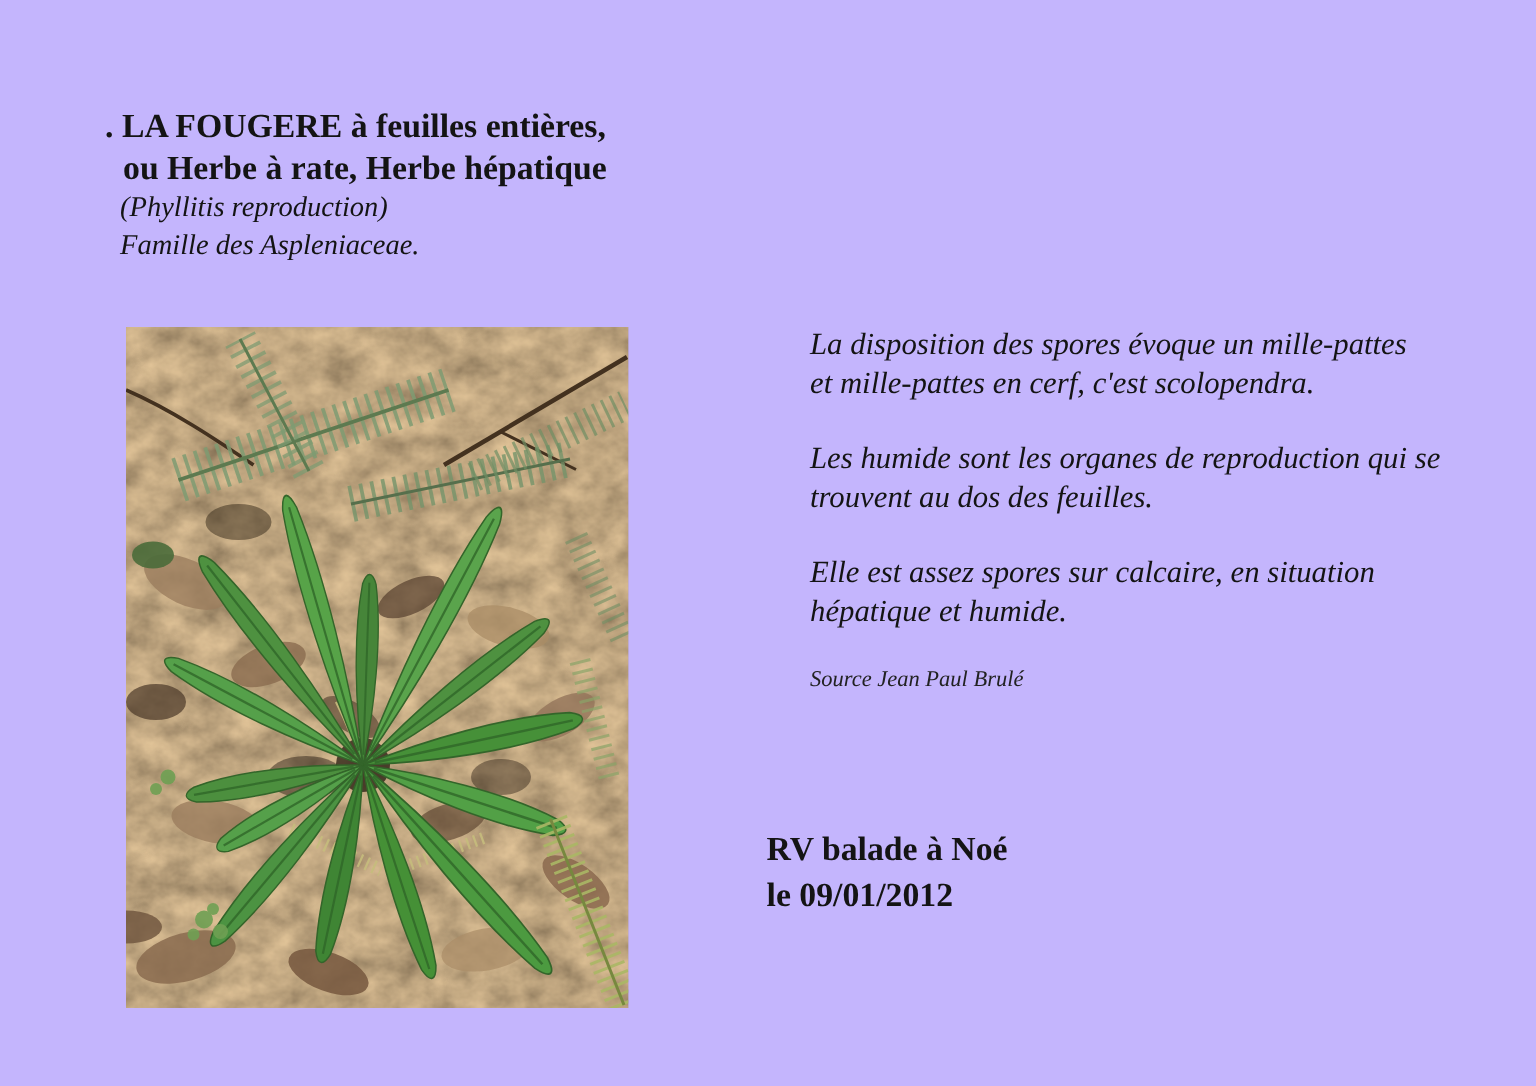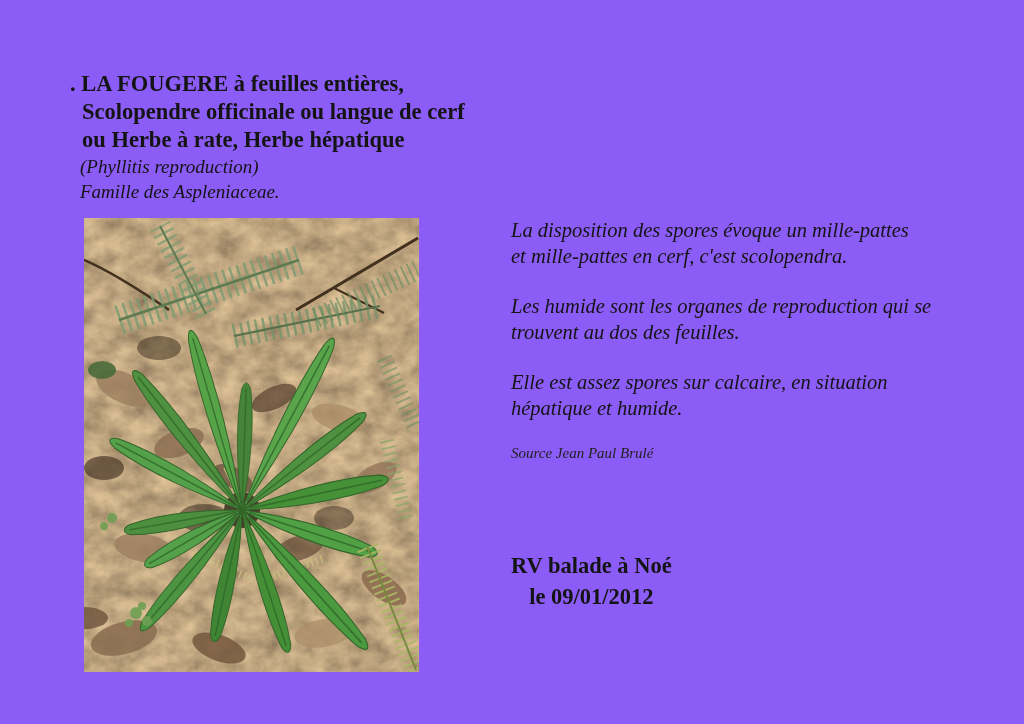--- a/index.html
+++ b/index.html
@@ -1,21 +1,21 @@
 <!DOCTYPE html>
 <html><head>
 <meta charset="utf-8">
 <style>
   * { margin: 0; padding: 0; box-sizing: border-box; }
   html, body { background: #ffffff; }
   .page {
     position: relative;
     width: 1024px;
     height: 724px;
-    background: #8b5cf6;
+    background: #c4b5fd;
     font-family: "Liberation Serif", "DejaVu Serif", serif;
     color: #141414;
     overflow: hidden;
   }
   .title-block {
     position: absolute;
     left: 70px;
     top: 70px;
     width: 470px;
   }
@@ -37,21 +37,21 @@
     position: absolute;
     left: 84px;
     top: 218px;
     width: 335px;
     height: 454px;
     overflow: hidden;
   }
   .photo-frame svg { display: block; }
   .body-column {
     position: absolute;
-    left: 511px;
+    left: 540px;
     top: 217px;
     width: 452px;
   }
   .body-para {
     font-style: italic;
     font-size: 20.5px;
     line-height: 26px;
     margin-bottom: 24px;
   }
   .body-para .bline { white-space: nowrap; }
@@ -60,37 +60,35 @@
     font-size: 15px;
     text-align: left;
     padding-right: 4px;
     margin-top: 2px;
     color: #222;
   }
   .footer-block {
     position: absolute;
     left: 511px;
     top: 550px;
-    text-align: center;
   }
   .footer-line {
     font-weight: bold;
     font-size: 22.5px;
     line-height: 31px;
     white-space: nowrap;
   }
 </style>
 </head>
 <body>
 
 <div class="page">
 
   <div class="title-block">
     <div class="title-line">. LA FOUGERE à feuilles entières,</div>
-    <div class="title-line indent">Scolopendre officinale ou langue de cerf</div>
     <div class="title-line indent">ou Herbe à rate, Herbe hépatique</div>
     <div class="subtitle-line">(Phyllitis reproduction)</div>
     <div class="subtitle-line">Famille des Aspleniaceae.</div>
   </div>
 
   <div class="photo-frame">
     <svg width="335" height="454" viewBox="0 0 335 454">
       <defs>
         <filter id="soil" x="0" y="0" width="100%" height="100%">
           <feTurbulence type="fractalNoise" baseFrequency="0.045 0.055" numOctaves="4" seed="11" result="n"></feTurbulence>

